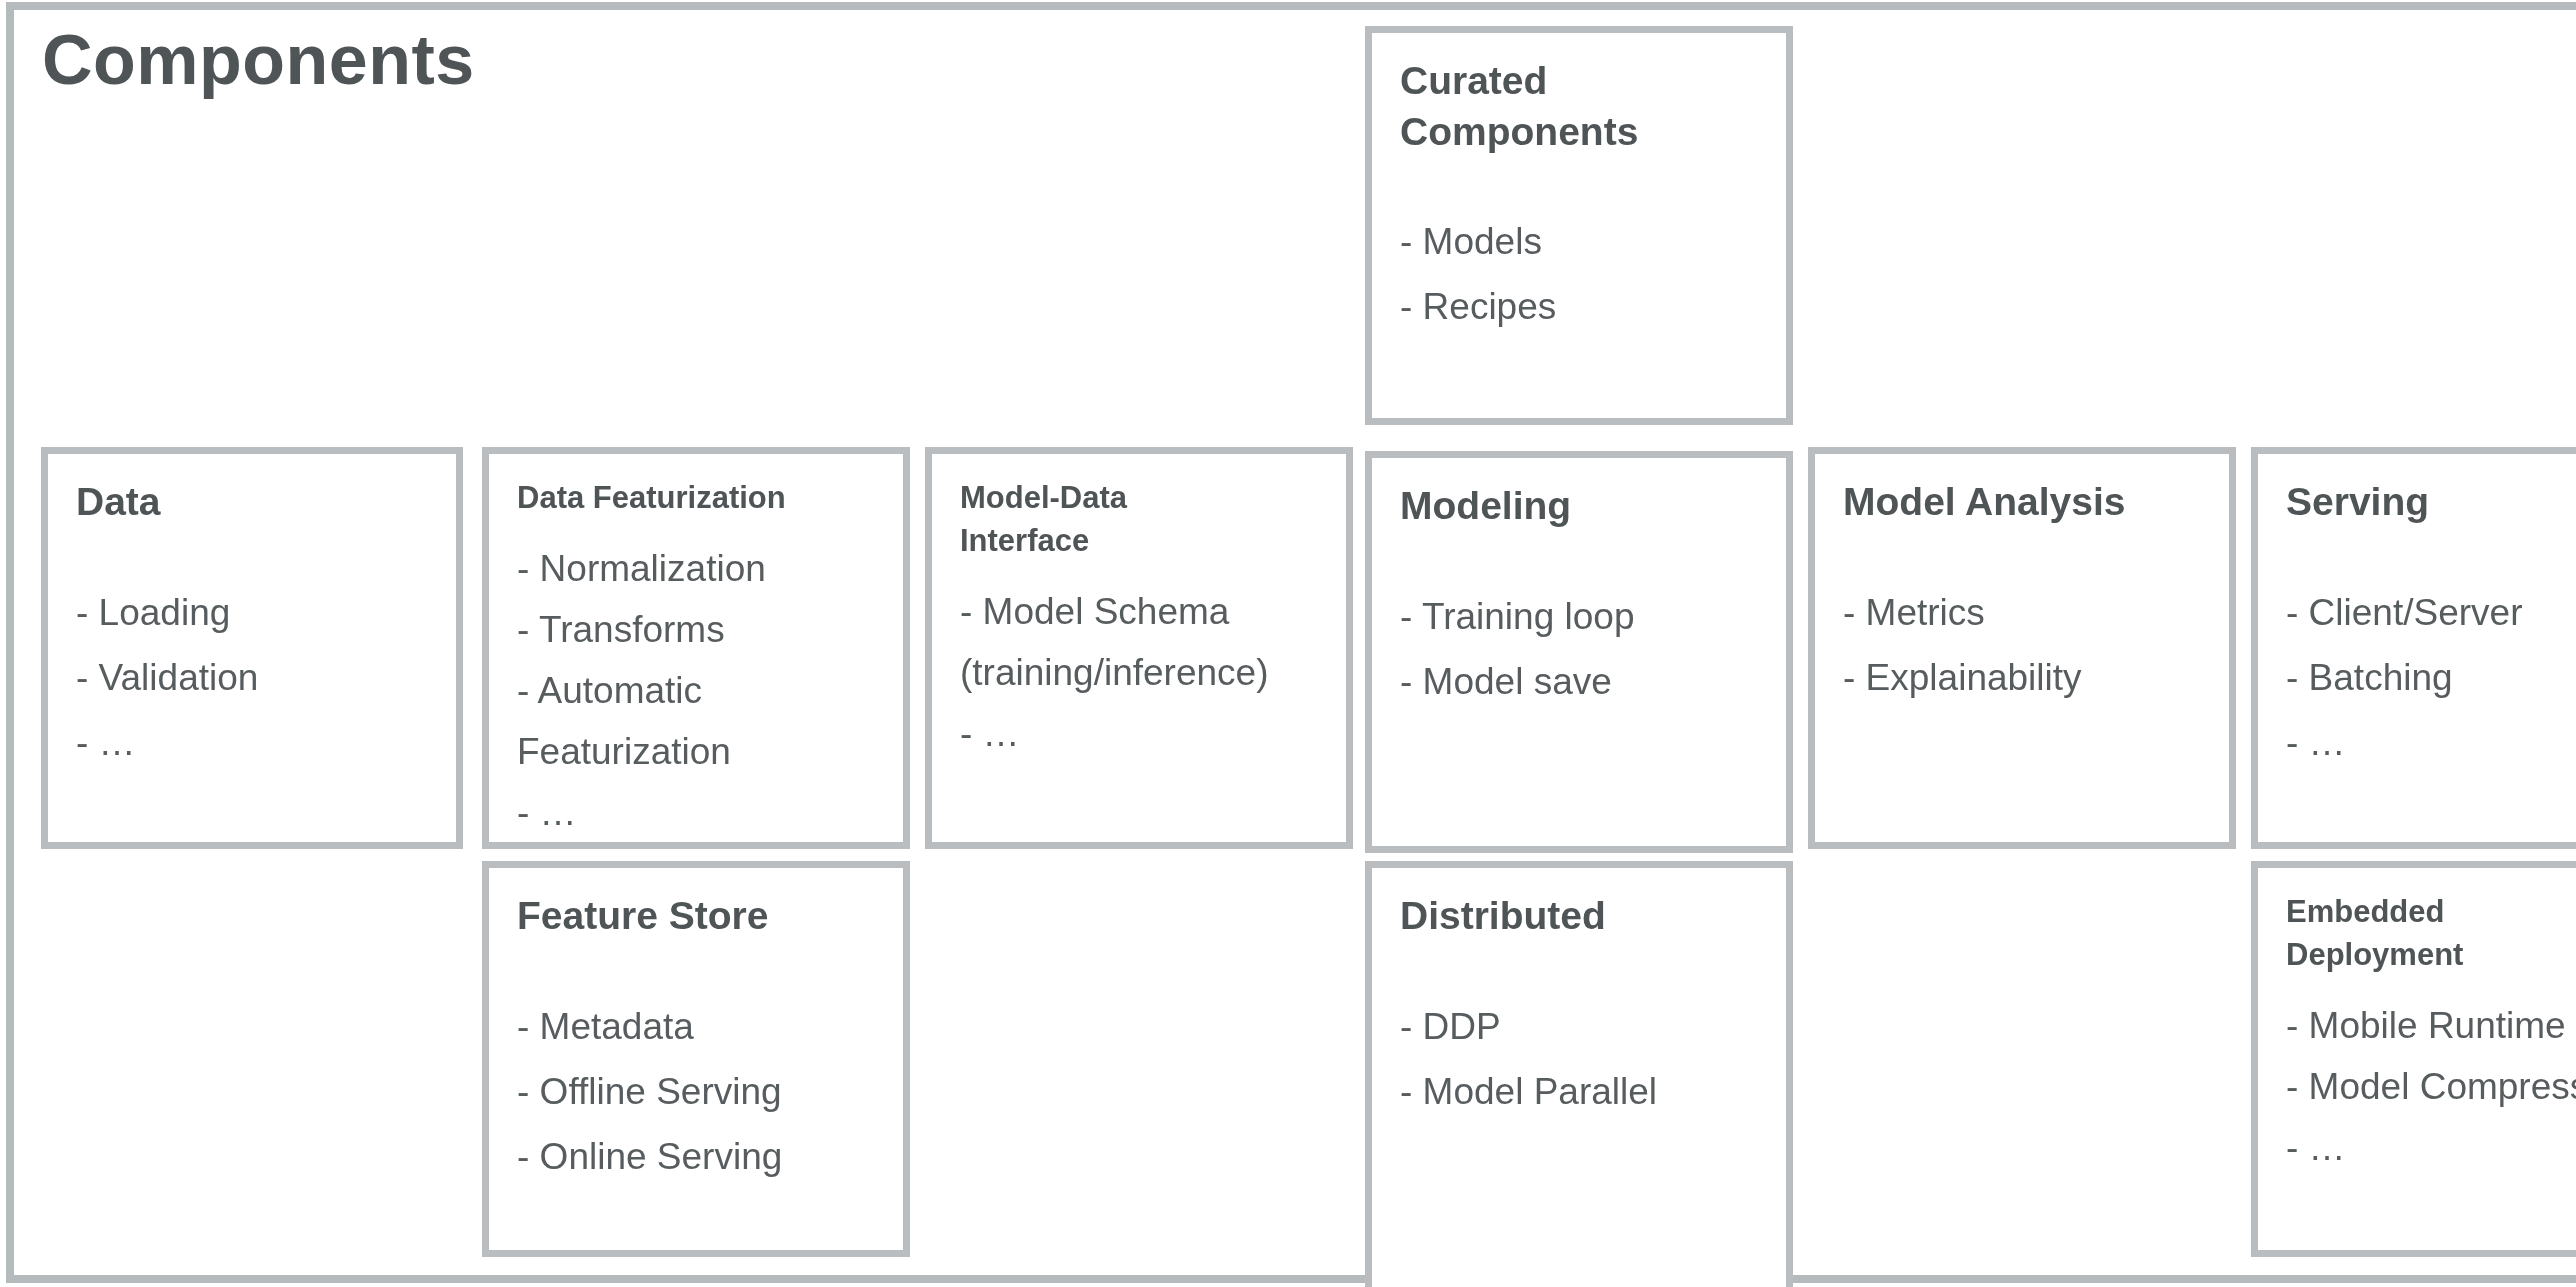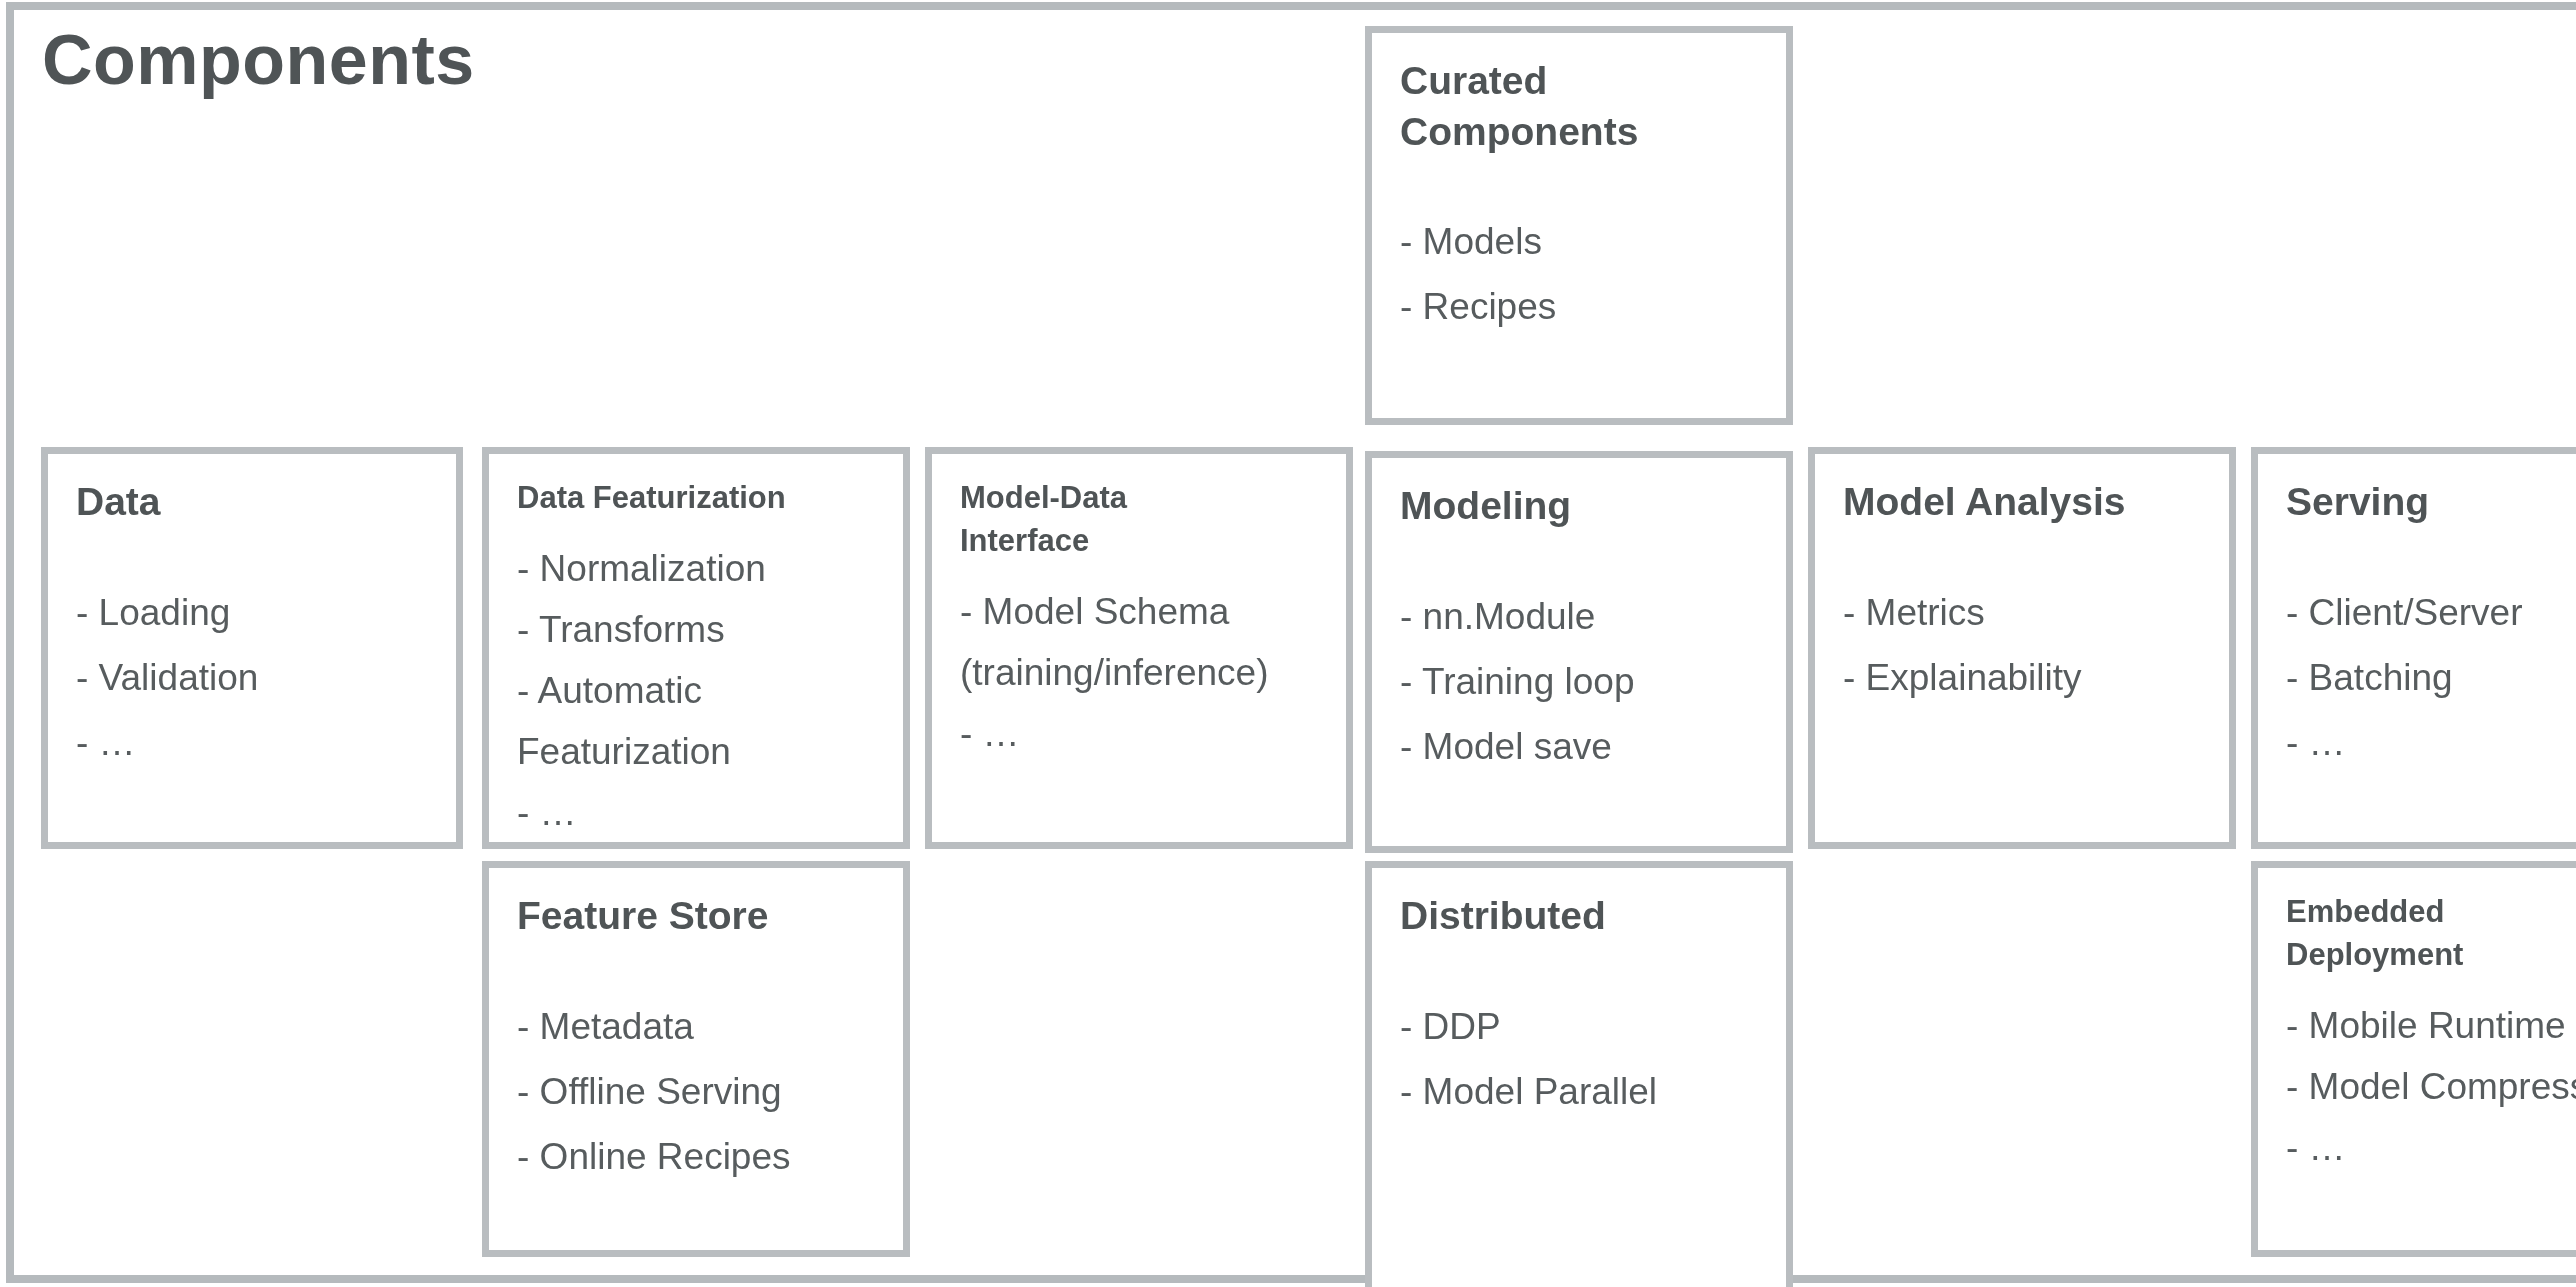--- a/index.html
+++ b/index.html
@@ -79,21 +79,20 @@
     <div class="box small narrow" style="left: 925px; top: 447px; width: 428px; height: 402px;">
       <div class="box-title">Model-Data Interface</div>
       <div class="box-items">
         <div class="box-item">- Model Schema (training/inference)</div>
         <div class="box-item">- …</div>
       </div>
     </div>
     <div class="box" style="left: 1365px; top: 451px; width: 428px; height: 402px;">
       <div class="box-title">Modeling</div>
       <div class="box-items">
-        <div class="box-item">- nn.Module</div>
         <div class="box-item">- Training loop</div>
         <div class="box-item">- Model save</div>
       </div>
     </div>
     <div class="box" style="left: 1808px; top: 447px; width: 428px; height: 402px;">
       <div class="box-title">Model Analysis</div>
       <div class="box-items">
         <div class="box-item">- Metrics</div>
         <div class="box-item">- Explainability</div>
       </div>
@@ -104,21 +103,21 @@
         <div class="box-item">- Client/Server</div>
         <div class="box-item">- Batching</div>
         <div class="box-item">- …</div>
       </div>
     </div>
     <div class="box" style="left: 482px; top: 861px; width: 428px; height: 396px;">
       <div class="box-title">Feature Store</div>
       <div class="box-items">
         <div class="box-item">- Metadata</div>
         <div class="box-item">- Offline Serving</div>
-        <div class="box-item">- Online Recipes</div>
+        <div class="box-item">- Online Serving</div>
       </div>
     </div>
     <div class="box" style="left: 1365px; top: 861px; width: 428px; height: 496px;">
       <div class="box-title">Distributed</div>
       <div class="box-items">
         <div class="box-item">- DDP</div>
         <div class="box-item">- Model Parallel</div>
       </div>
     </div>
     <div class="box small narrow" style="left: 2251px; top: 861px; width: 428px; height: 396px;">

